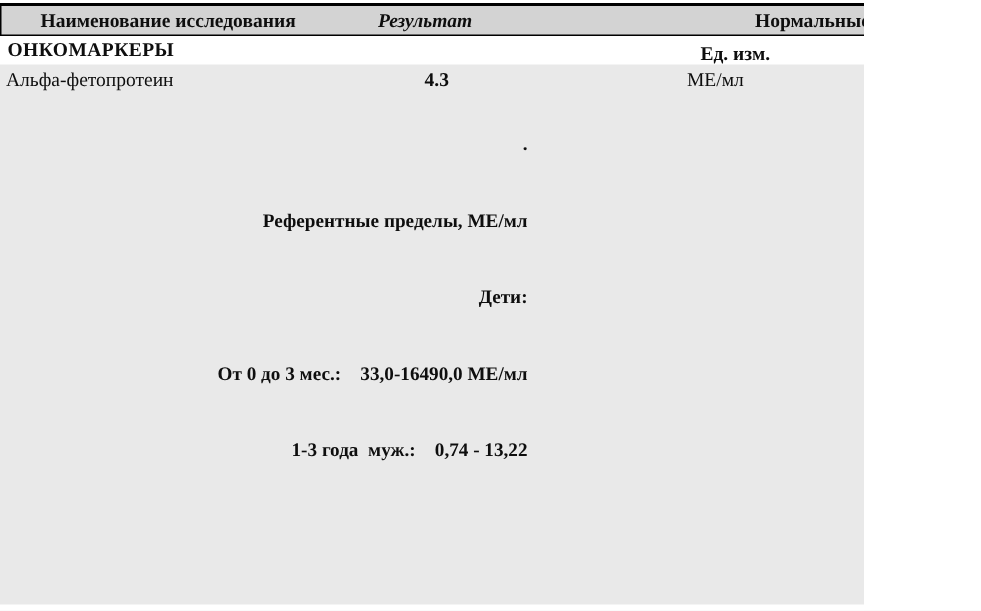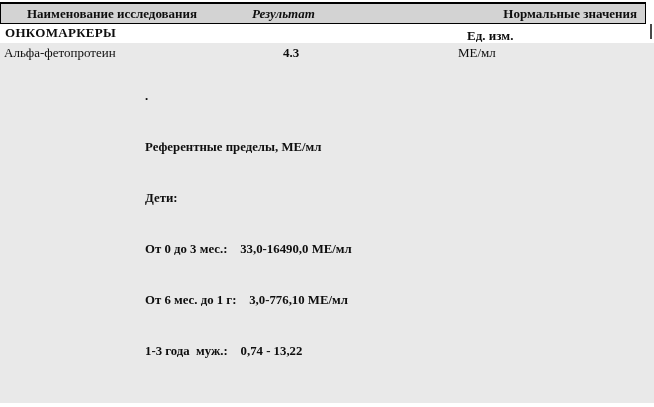--- a/index.html
+++ b/index.html
@@ -1,19 +1,20 @@
 <!DOCTYPE html>
 <html style="--header-bg: #d3d3d3; --panel-bg: #e9e9e9; --text: #0e0e0e;"><head>
 <meta charset="utf-8">
 <style>
   html,body{margin:0;padding:0;background:#fff;}
   .page{
-    position:relative;width:654px;height:407px;overflow:hidden;
+    position:relative;width:576px;height:407px;overflow:hidden;
     background:#fff;color:var(--text,#0e0e0e);
     font-family:"Liberation Serif","DejaVu Serif",serif;
+    text-align:right;
   }
   
   .header-bar{
     position:absolute;left:0;top:2px;width:644px;height:19px;
     background:var(--header-bg,#d3d3d3);
     border:1px solid #000;border-top-width:2px;
   }
   .h{position:absolute;top:1px;line-height:17px;font-weight:bold;font-size:13px;white-space:nowrap;}
   .h-name{left:26px;}
   .h-result{left:251px;font-style:italic;}
@@ -57,21 +58,20 @@
 
   <span class="t-name">Альфа-фетопротеин</span>
   <span class="t-result">4.3</span>
   <span class="t-units">МЕ/мл</span>
 
   <div class="ref-flow">
     <div class="ref-line">.</div>
     <div class="ref-line">Референтные пределы, МЕ/мл</div>
     <div class="ref-line">Дети:</div>
     <div class="ref-line">От 0 до 3 мес.:    33,0-16490,0 МЕ/мл</div>
-    <div class="ref-line">От 6 мес. до 1 г:    3,0-776,10 МЕ/мл</div>
     <div class="ref-line">1-3 года  муж.:    0,74 - 13,22</div>
     
     
     
     
 
     
 
     
     

